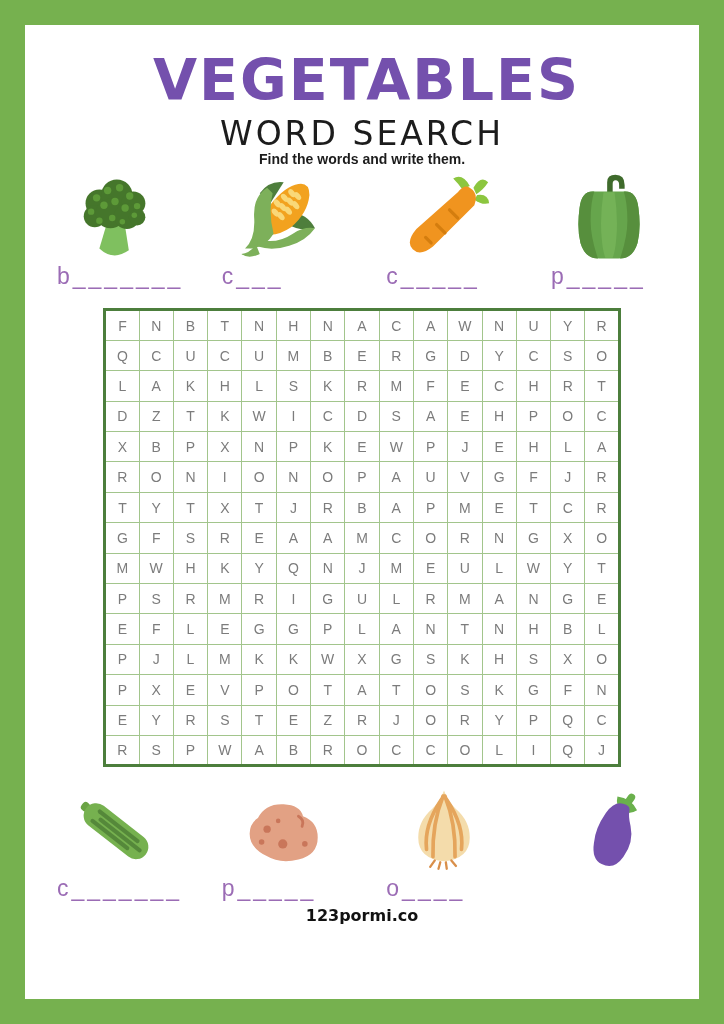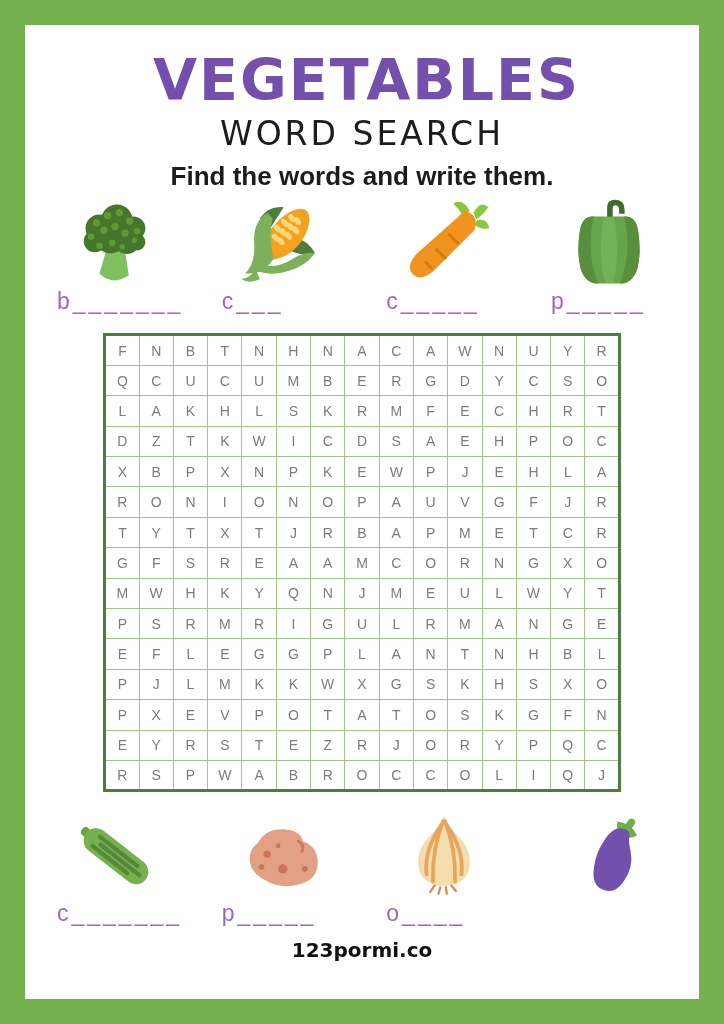--- a/index.html
+++ b/index.html
@@ -43,22 +43,21 @@
   .subtitle{
     margin-top:6px;
     font-family:"DejaVu Sans", sans-serif;
     font-weight:normal;
     font-size:33px;
     letter-spacing:3px;
     color:var(--text-black);
     line-height:1.05;
   }
   .instruction{
-    margin-top:10px;
-    font-size:26px;
+    font-size:14px;
     font-weight:bold;
     color:var(--text-black);
   }
   .answer-row{
     width:100%;
     display:flex;
     justify-content:space-between;
     padding:0 10px;
   }
   .answer-row.top{margin-top:6px;}
@@ -85,24 +84,24 @@
   }
   table.word-grid td{
     width:34.3px;height:30.4px;
     border:1px solid var(--grid-line);
     text-align:center;vertical-align:middle;
     font-size:14px;
     color:var(--letter-gray);
     font-family:"Liberation Sans", sans-serif;
   }
   .brand{
-    margin-top:13px;
+    margin-top:6px;
     font-family:"DejaVu Sans", sans-serif;
     font-weight:bold;
-    font-size:20px;
+    font-size:16px;
     color:#111;
   }
 </style>
 </head>
 <body>
 
 <div class="frame"></div>
 
 <div class="content">
 

